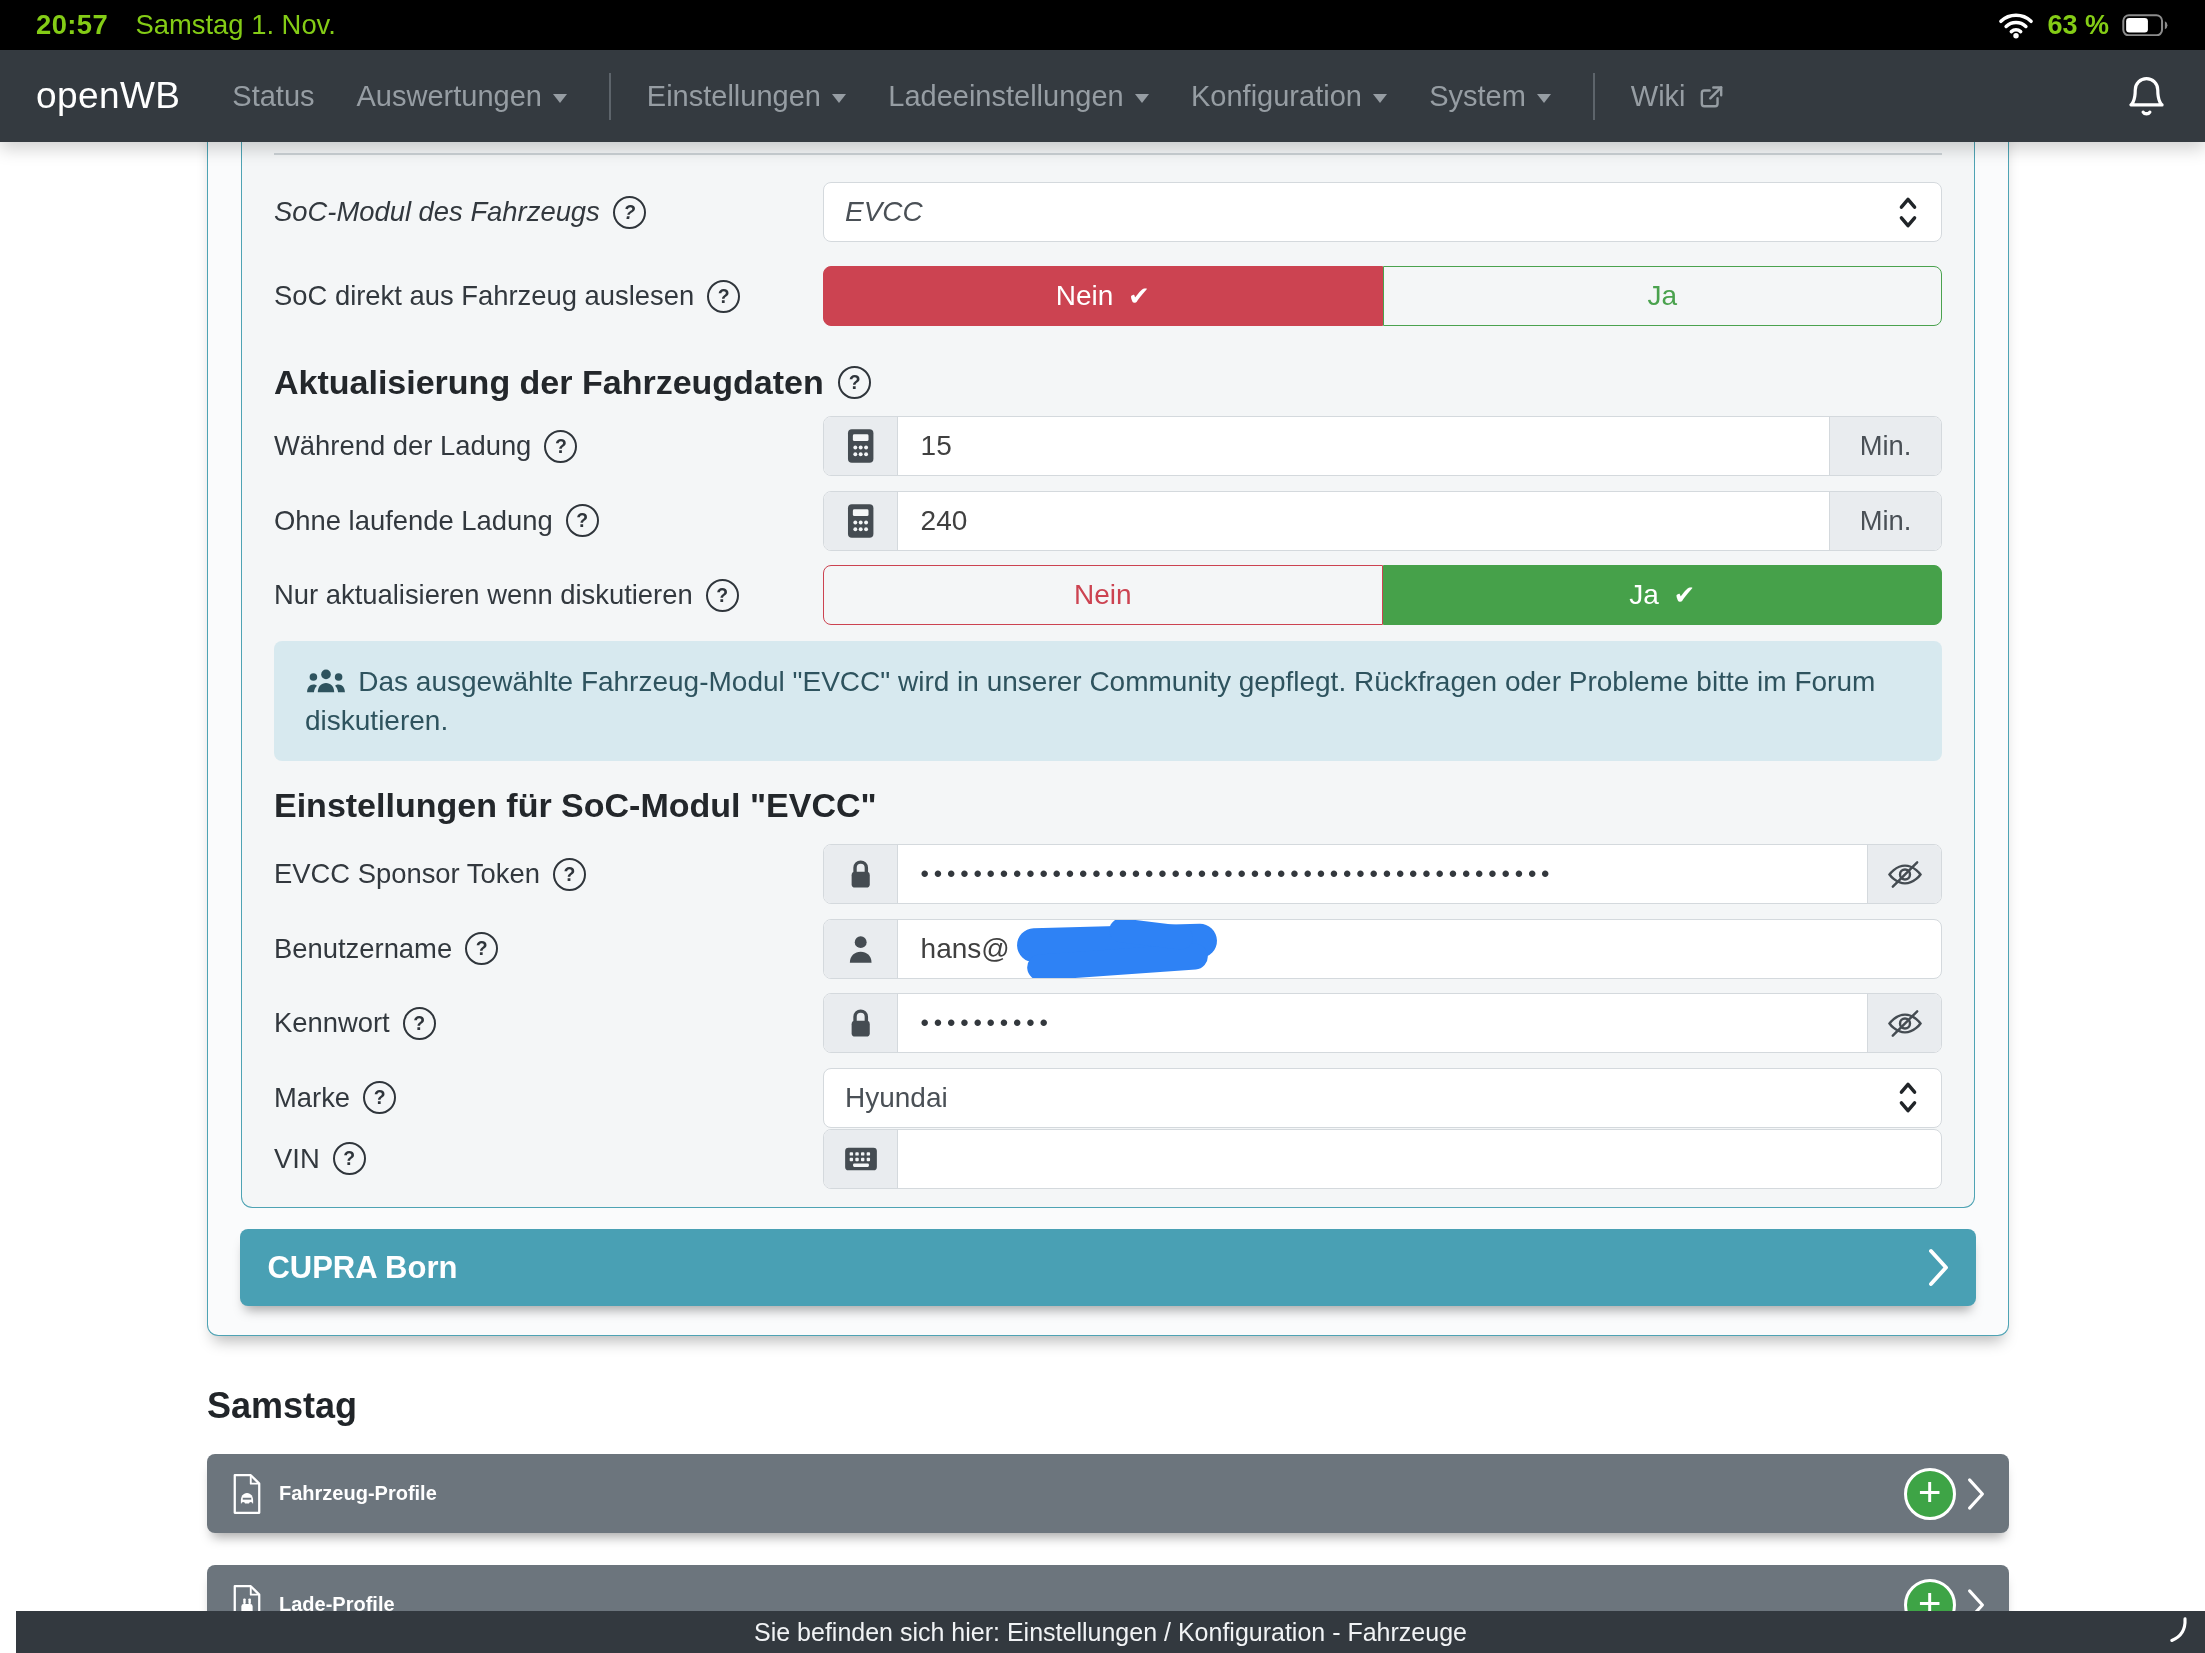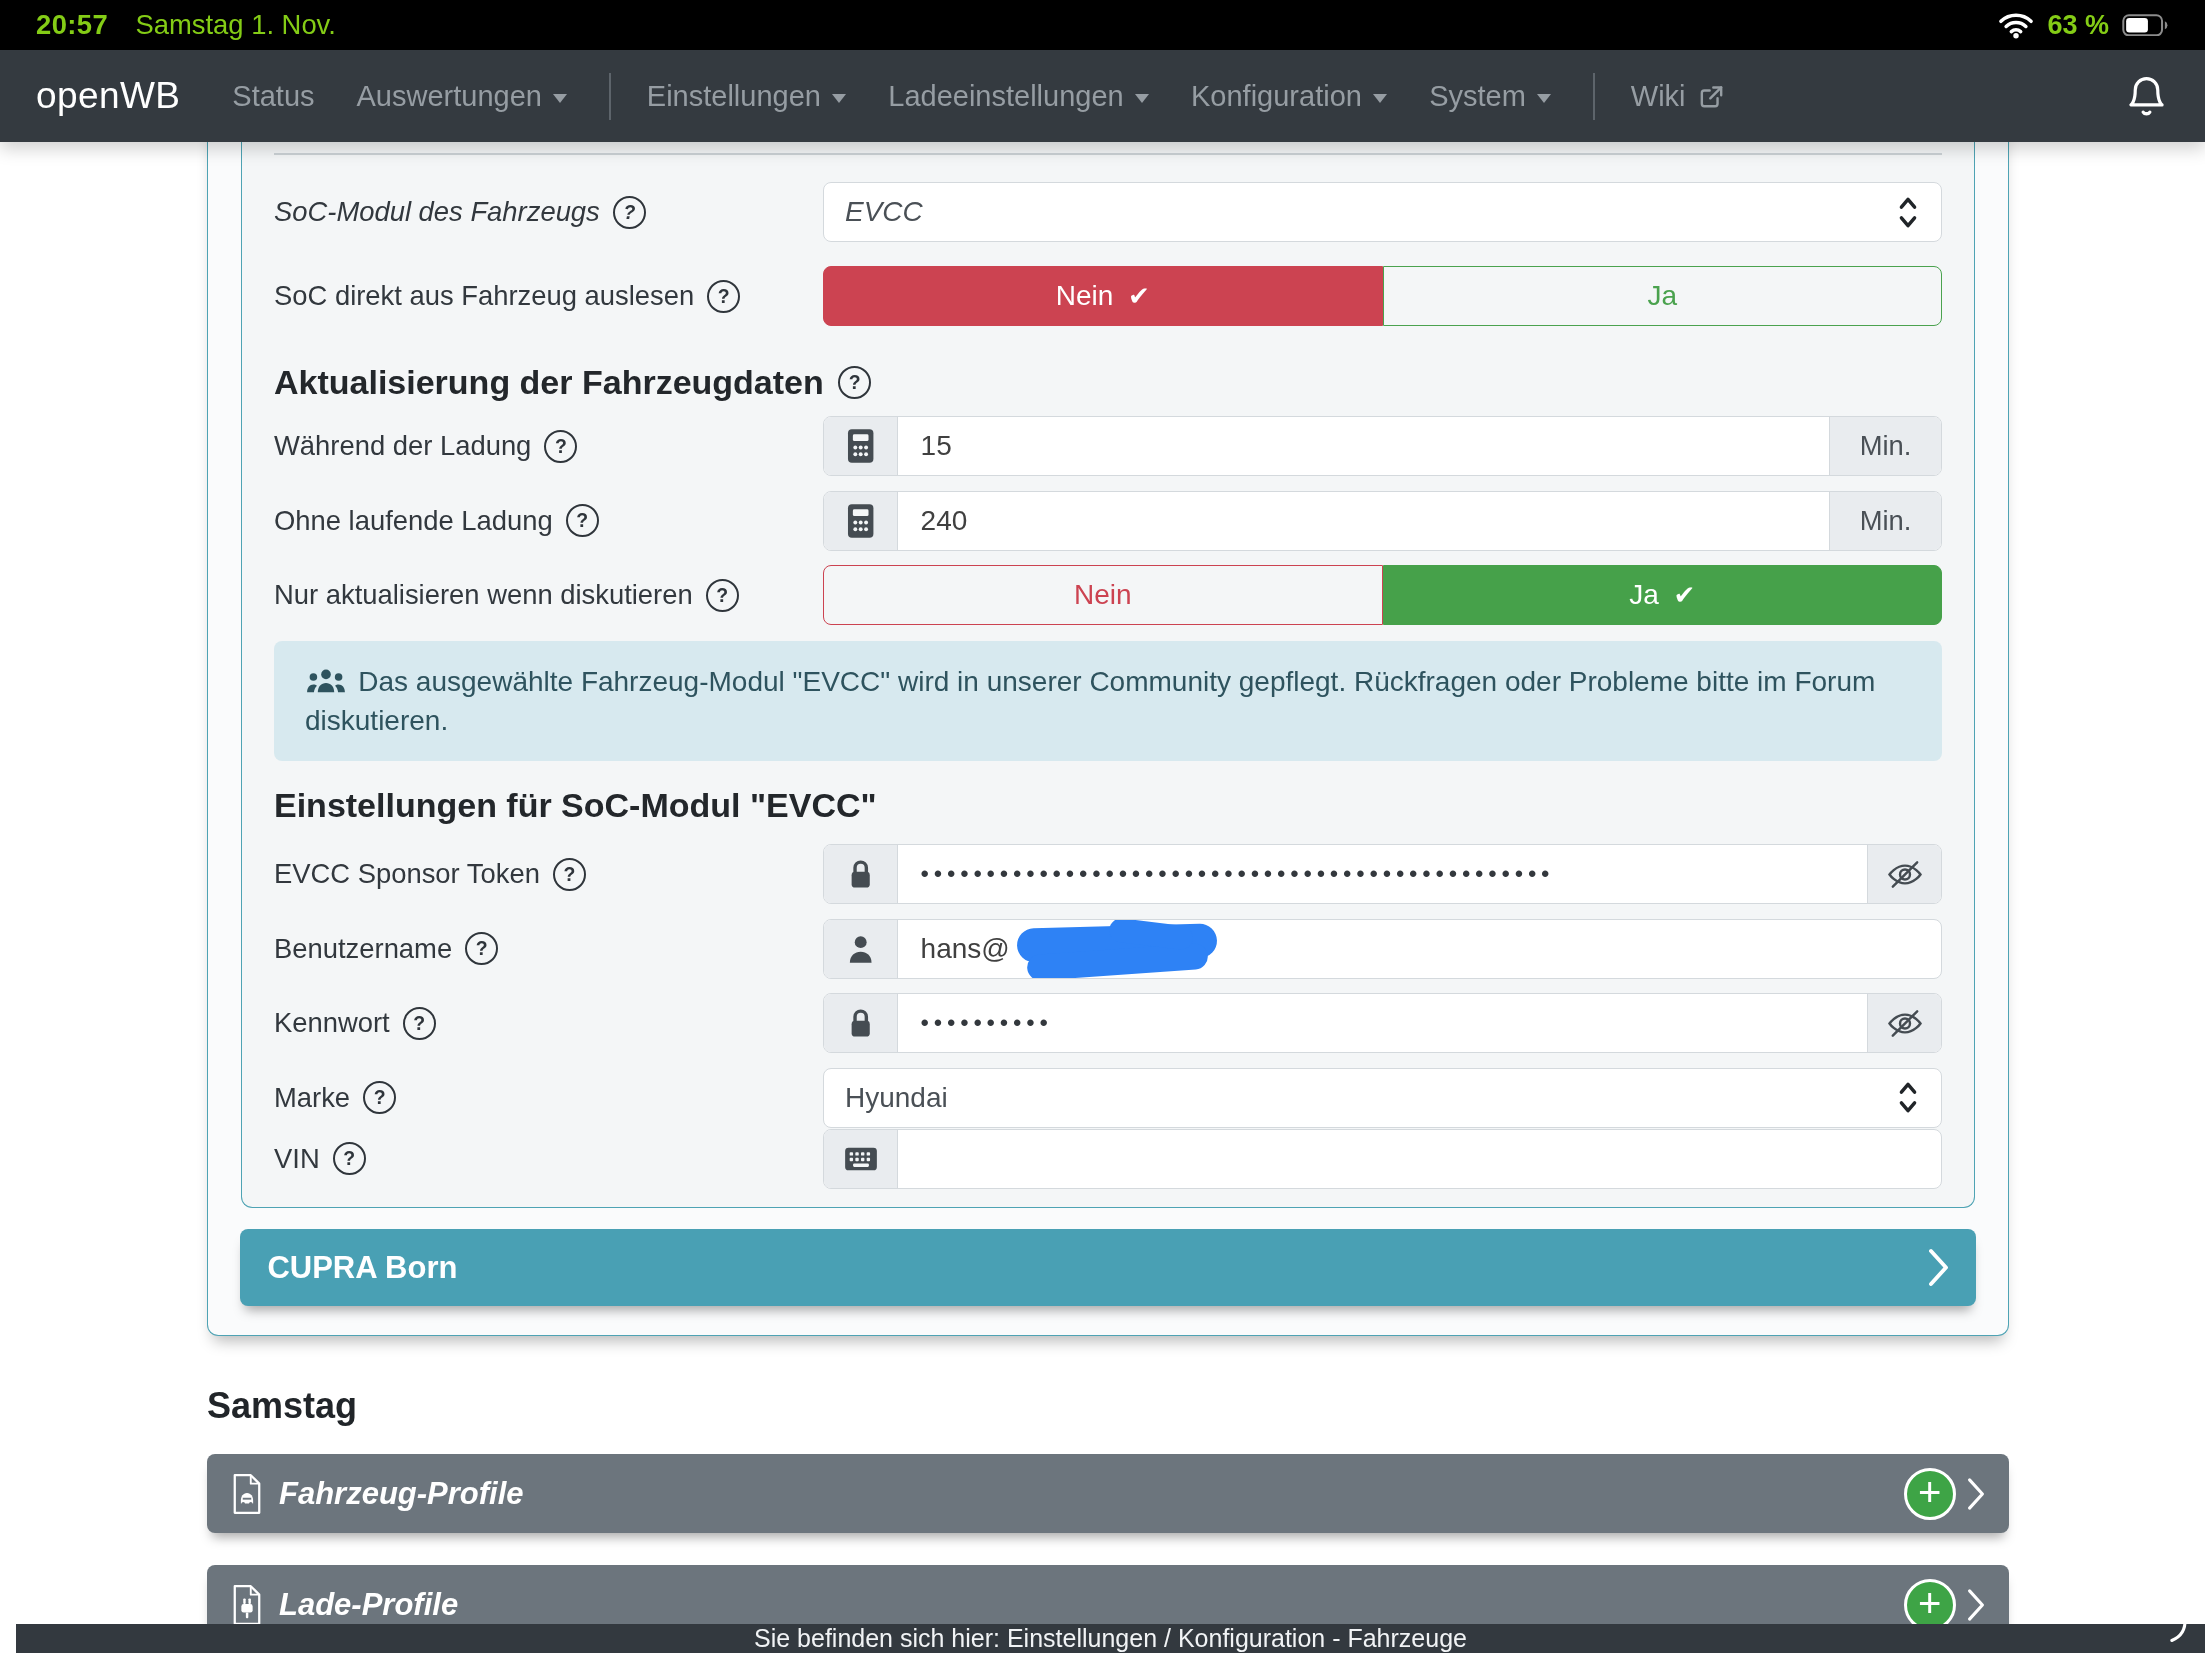--- a/index.html
+++ b/index.html
@@ -120,31 +120,31 @@
   }
   .vehicle-btn .chev{margin-left:auto;display:flex;}
   
   .profiles{position:absolute;left:207px;top:1385px;width:1802px;z-index:1;}
   .profiles-h{font-size:36px;font-weight:700;color:#212529;margin:0 0 27.4px 0;}
   .profile-bar{
     height:79px;margin-bottom:32px;background:#6c757d;border-radius:8px;
     display:flex;align-items:center;padding:0 24px;color:#fff;cursor:pointer;
     box-shadow:0 9.7px 11.3px -5.7px rgba(0,0,0,.35);box-sizing:border-box;
   }
-  .profile-bar .bar-label{font-size:31px;font-weight:700;margin-left:16px;font-style:italic;}
+  .profile-bar .bar-label{font-size:20px;font-weight:700;margin-left:16px;}
   .bar-right{margin-left:auto;display:flex;align-items:center;gap:11.3px;}
   .plus-circle{
     width:52px;height:52px;border-radius:50%;background:#3ea446;border:3.2px solid #fff;
     display:flex;align-items:center;justify-content:center;color:#fff;
     font-size:40px;font-weight:300;line-height:1;cursor:pointer;box-sizing:border-box;
     padding-bottom:3.2px;
   }
   
   .footer{
-    position:absolute;left:16px;right:0;bottom:0;height:29px;background:#33393f;
+    position:absolute;left:16px;right:0;bottom:0;height:42px;background:#33393f;
     display:flex;align-items:center;justify-content:center;z-index:40;
     color:#f1f3f5;font-size:25px;
   }
   .footer .scribble-ind{position:absolute;right:14.5px;bottom:3.2px;}
 </style>
 </head>
 <body>
 
 <div class="status-bar">
   <div class="sb-left">

